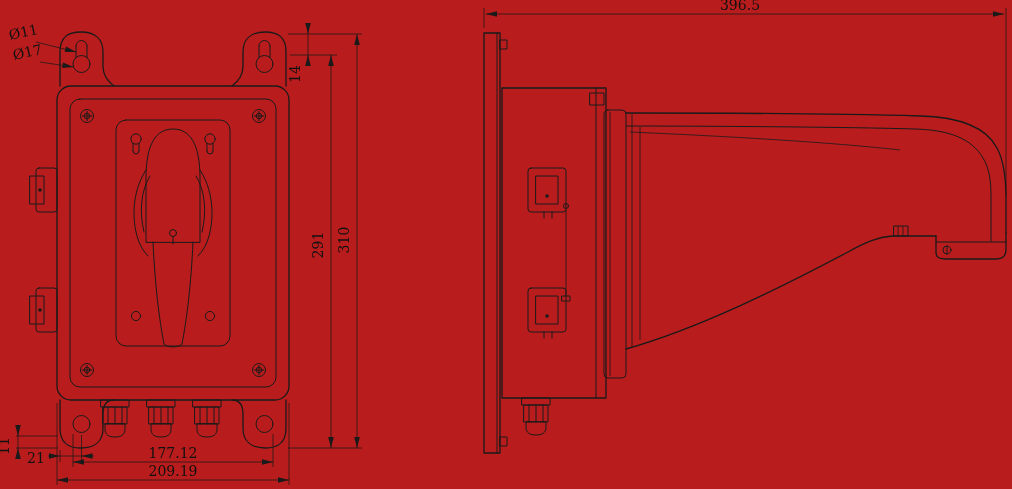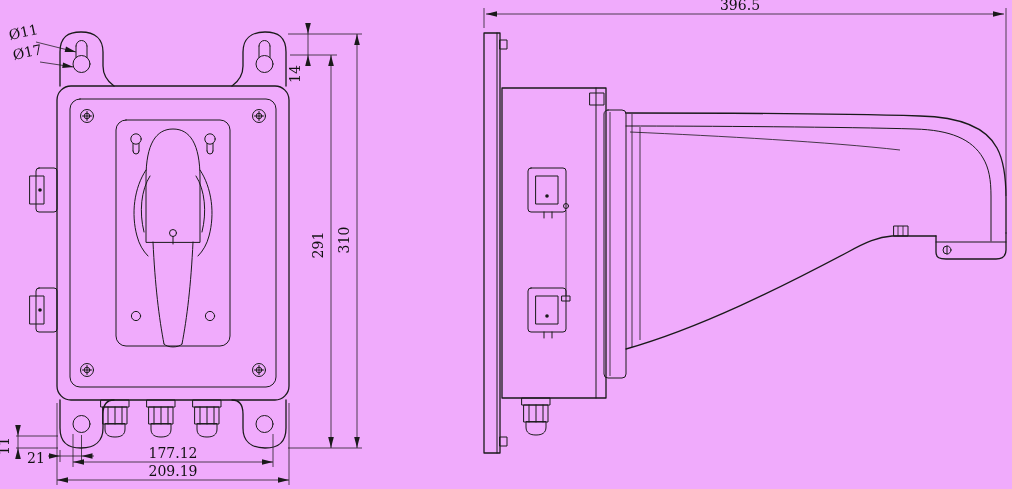--- a/index.html
+++ b/index.html
@@ -1,16 +1,16 @@
 <!DOCTYPE html>
 <html><head>
 <meta charset="utf-8">
 <style>
   html,body{margin:0;padding:0;background:#ffffff;}
-  .canvas{position:relative;width:1012px;height:489px;background:#f0abfc;overflow:hidden;}
+  .canvas{position:relative;width:1012px;height:489px;background:#b91c1c;overflow:hidden;}
   svg{display:block;}
   .ol{stroke:#1a1a1a;stroke-width:1.3;fill:none;stroke-linejoin:round;stroke-linecap:round;}
   .md{stroke:#1a1a1a;stroke-width:1;fill:none;stroke-linejoin:round;stroke-linecap:round;}
   .thin{stroke:#1a1a1a;stroke-width:0.8;fill:none;}
   .dim{stroke:#1a1a1a;stroke-width:0.75;fill:none;}
   text{font-family:"DejaVu Serif","Liberation Serif",serif;font-size:14px;fill:#111111;}
 </style>
 </head>
 <body>
 

